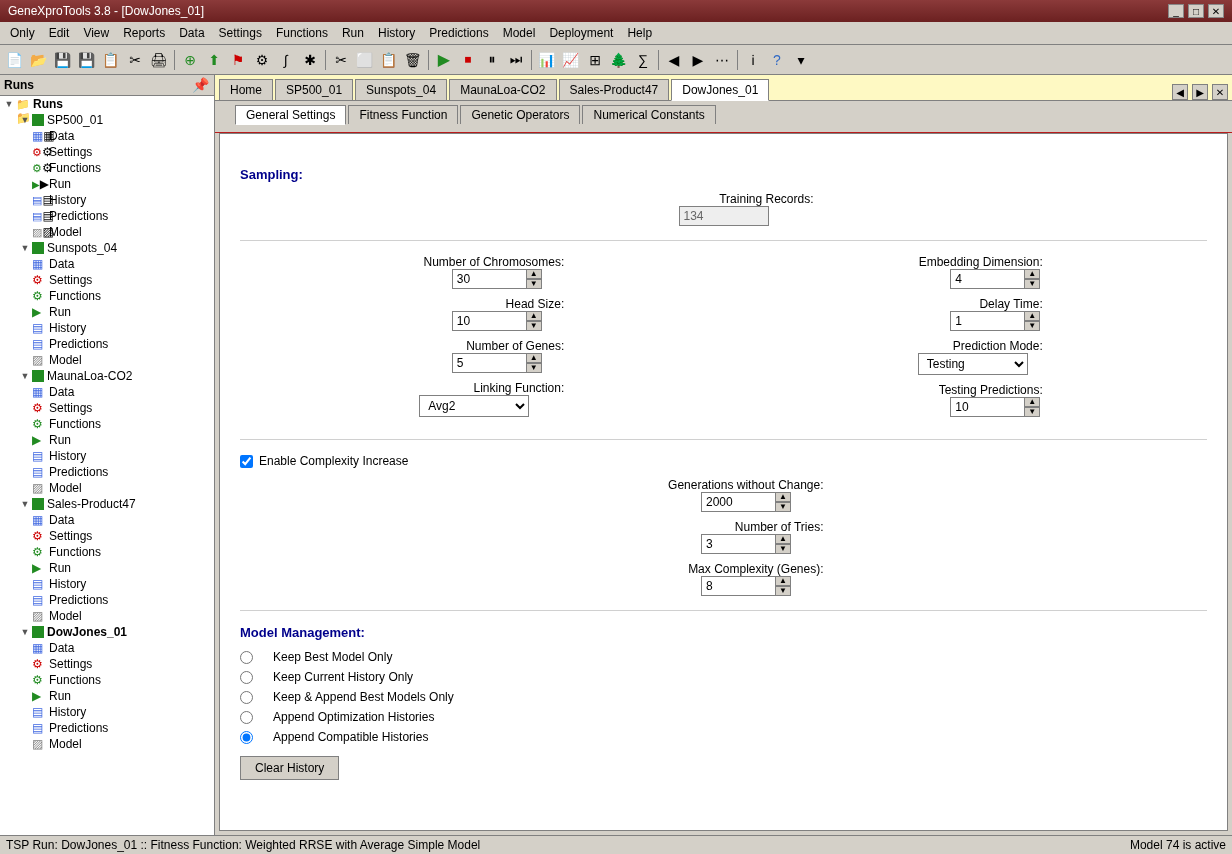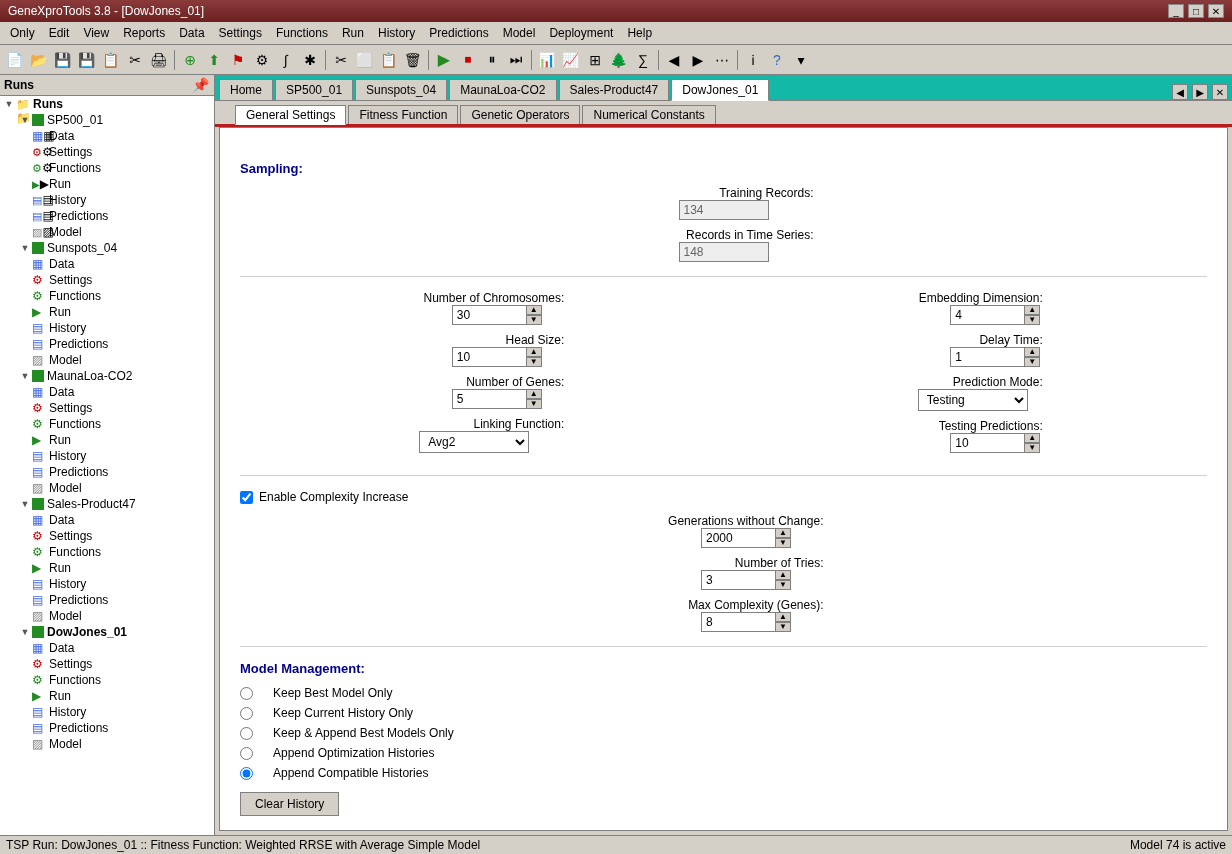--- a/index.html
+++ b/index.html
@@ -82,21 +82,21 @@
       display: flex;
       flex-direction: column;
       background: #d4d0c8;
       overflow: hidden;
     }
 
     
     #tab-bar {
       display: flex;
       align-items: flex-end;
-      background: #14b8a6;
+      background: #fef9c3;
       border-bottom: 1px solid #808080;
       padding-top: 4px;
       padding-left: 4px;
       position: relative;
     }
     .tab {
       padding: 3px 10px;
       border: 1px solid #808080;
       border-bottom: none;
       background: #d4d0c8;
@@ -111,22 +111,22 @@
       z-index: 1;
       margin-bottom: -1px;
     }
     .tab-nav { display: flex; align-items: center; margin-left: auto; gap: 4px; padding-right: 4px; }
     .tab-nav-btn { width: 16px; height: 16px; background: #d4d0c8; border: 1px solid #808080; cursor: pointer; display: flex; align-items: center; justify-content: center; font-size: 10px; }
 
     
     #inner-tab-bar {
       display: flex;
       background: #d4d0c8;
-      border-bottom: 3px solid #b91c1c;
-      padding: 4px 4px 0 20px;
+      border-bottom: 1px solid #b91c1c;
+      padding: 4px 4px 8px 20px;
     }
     .inner-tab {
       padding: 2px 10px;
       border: 1px solid #808080;
       border-bottom: none;
       background: #d4d0c8;
       cursor: pointer;
       font-size: 12px;
       margin-right: 2px;
     }
@@ -643,24 +643,20 @@
 
     <div id="main-panel">
 
       <div>
         <div class="section-title">Sampling:</div>
 
         <div class="form-row">
           <span class="form-label">Training Records:</span>
           <input class="num-input" type="text" value="134" readonly="" style="background: rgb(238, 238, 238); color: rgb(102, 102, 102);">
         </div>
-        <div class="form-row">
-          <span class="form-label">Records in Time Series:</span>
-          <input class="num-input" type="text" value="148" readonly="" style="background: rgb(238, 238, 238); color: rgb(102, 102, 102);">
-        </div>
       </div>
 
       <hr class="separator">
 
       <div style="display:grid; grid-template-columns: 1fr 1fr; gap: 8px 30px;">
 
         <div>
           <div class="form-row">
             <span class="form-label">Number of Chromosomes:</span>
             <div class="input-spin">

